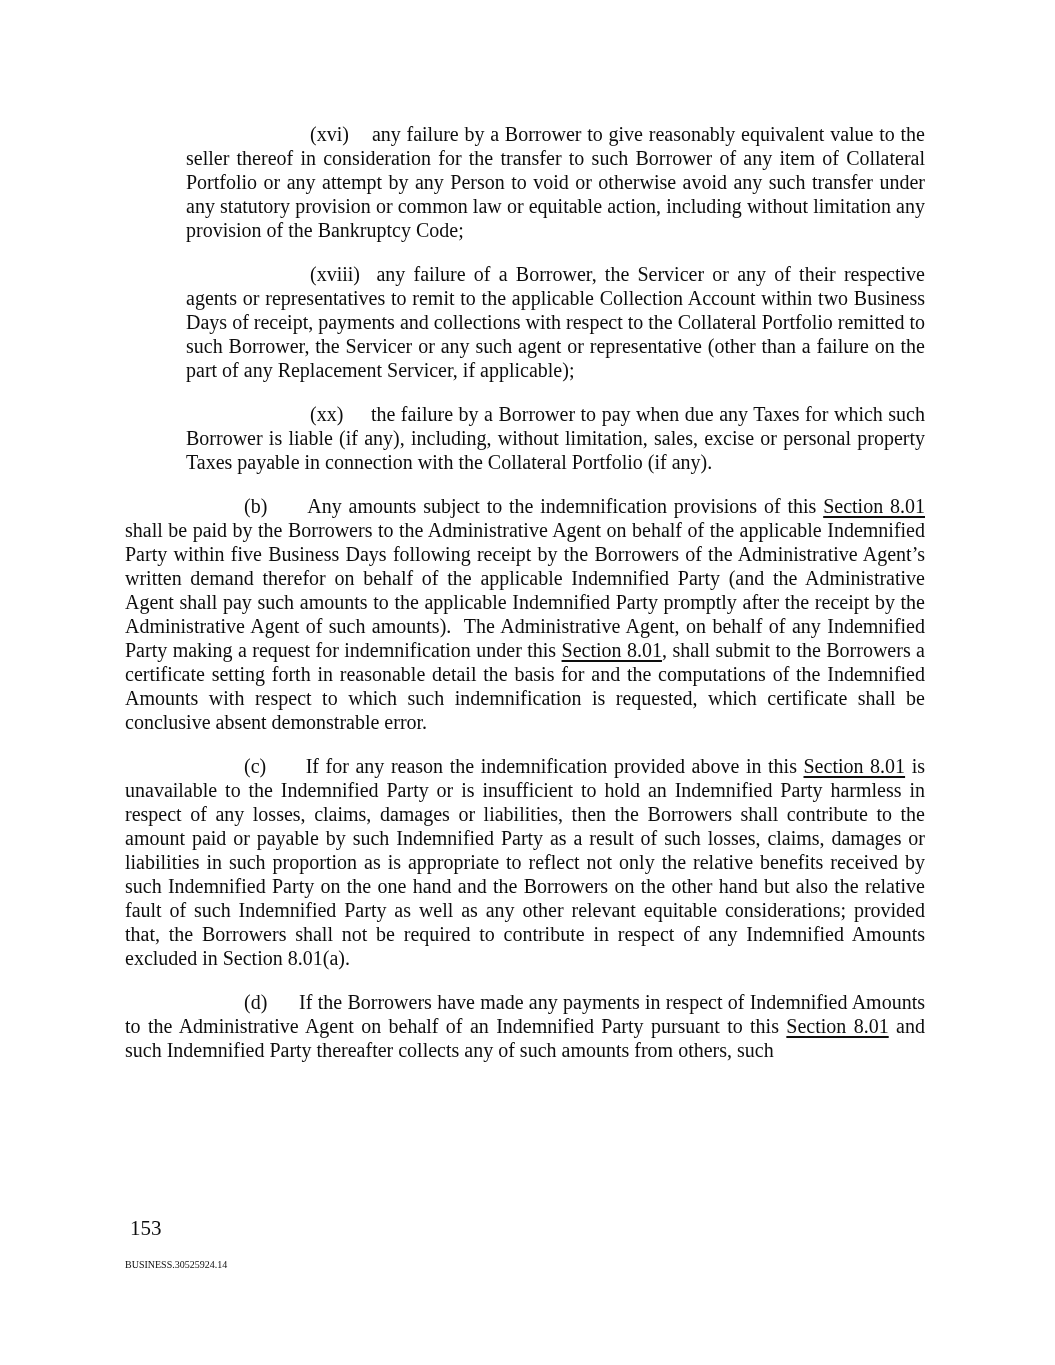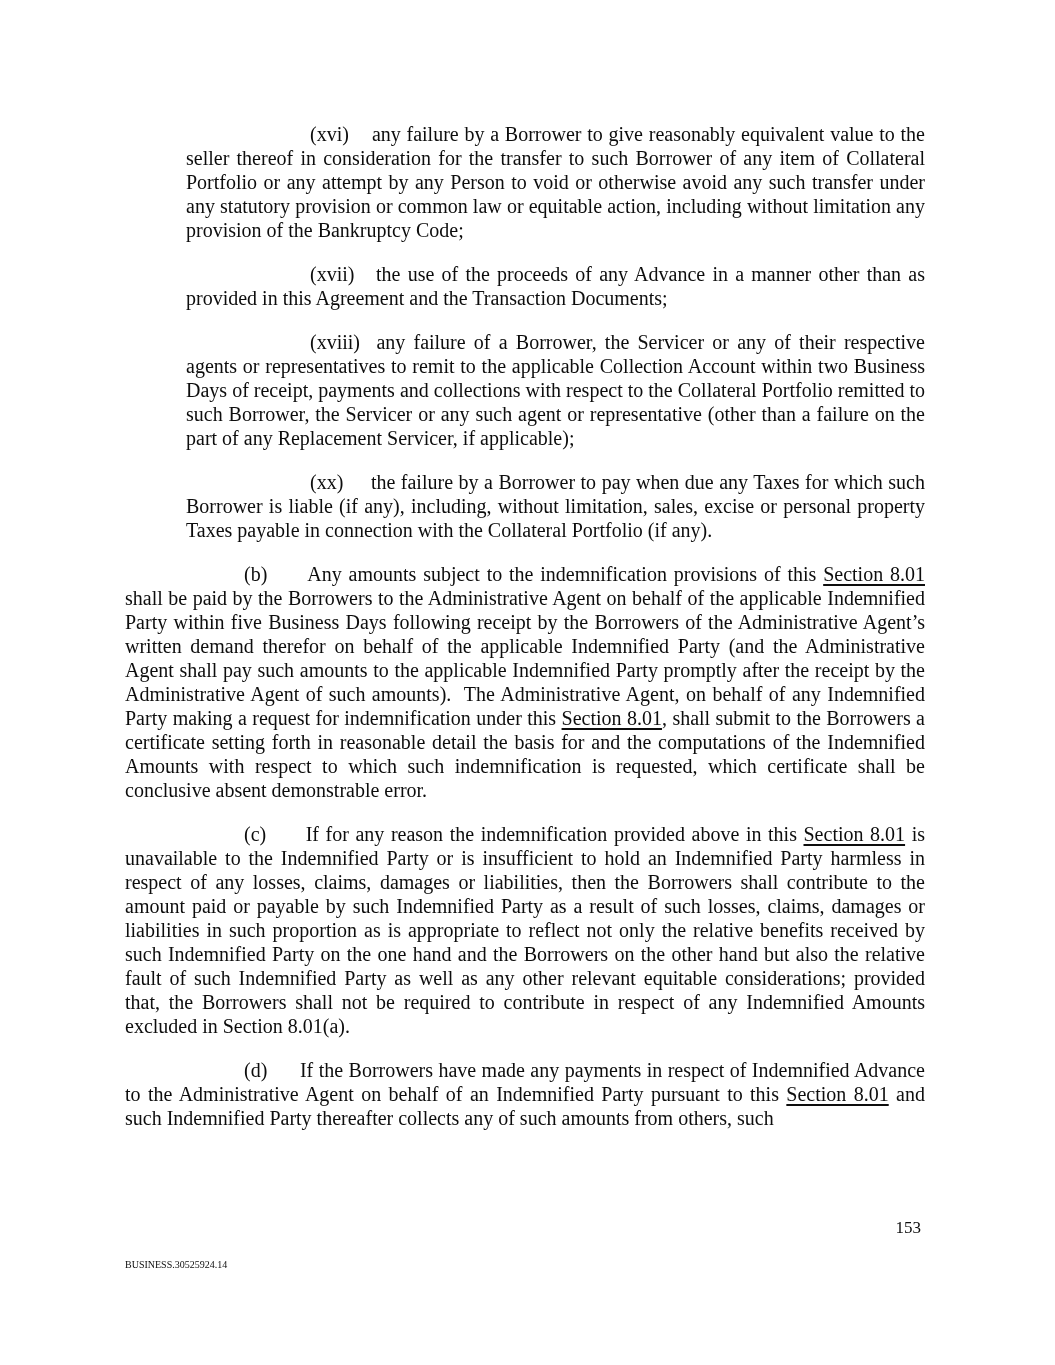--- a/index.html
+++ b/index.html
@@ -34,53 +34,52 @@
   }
   p.body-para {
     text-indent: 119px;
   }
   .u {
     text-decoration: underline;
     text-underline-offset: 3px;
   }
   .page-number {
     position: absolute;
-    left: 121px;
+    left: 130px;
     width: 800px;
     top: 1218px;
-    text-align: right;
-    font-size: 17px;
+    text-align: left;
+    font-size: 21px;
     line-height: 20px;
   }
   .doc-id {
     position: absolute;
     left: 125px;
     top: 1256px;
     font-size: 10px;
     line-height: 18px;
   }
 </style>
 </head>
 <body>
 
 <div class="page">
   <div class="content">
 
     <p class="clause"><span>(xvi)&nbsp;&nbsp;&nbsp; </span><span>any failure by a Borrower to give reasonably equivalent value to the seller thereof in consideration for the transfer to such Borrower of any item of Collateral Portfolio or any attempt by any Person to void or otherwise avoid any such transfer under any statutory provision or common law or equitable action, including without limitation any provision of the Bankruptcy Code;</span></p>
 
-    <p class="clause"><span>(xvii)&nbsp;&nbsp; </span><span>the use of the proceeds of any Advance in a manner other than as provided in this Agreement and the Transaction Documents;</span></p>
 
     <p class="clause"><span>(xviii)&nbsp; </span><span>any failure of a Borrower, the Servicer or any of their respective agents or representatives to remit to the applicable Collection Account within two Business Days of receipt, payments and collections with respect to the Collateral Portfolio remitted to such Borrower, the Servicer or any such agent or representative (other than a failure on the part of any Replacement Servicer, if applicable);</span></p>
 
 
     <p class="clause"><span>(xx)&nbsp;&nbsp;&nbsp;&nbsp; </span><span>the failure by a Borrower to pay when due any Taxes for which such Borrower is liable (if any), including, without limitation, sales, excise or personal property Taxes payable in connection with the Collateral Portfolio (if any).</span></p>
 
     <p class="body-para"><span>(b)&nbsp;&nbsp;&nbsp;&nbsp;&nbsp; </span><span>Any amounts subject to the indemnification provisions of this </span><span class="u">Section 8.01</span><span> shall be paid by the Borrowers to the Administrative Agent on behalf of the applicable Indemnified Party within five Business Days following receipt by the Borrowers of the Administrative Agent’s written demand therefor on behalf of the applicable Indemnified Party (and the Administrative Agent shall pay such amounts to the applicable Indemnified Party promptly after the receipt by the Administrative Agent of such amounts).&nbsp; The Administrative Agent, on behalf of any Indemnified Party making a request for indemnification under this </span><span class="u">Section 8.01</span><span>, shall submit to the Borrowers a certificate setting forth in reasonable detail the basis for and the computations of the Indemnified Amounts with respect to which such indemnification is requested, which certificate shall be conclusive absent demonstrable error.</span></p>
 
     <p class="body-para"><span>(c)&nbsp;&nbsp;&nbsp;&nbsp;&nbsp; </span><span>If for any reason the indemnification provided above in this </span><span class="u">Section 8.01</span><span> is unavailable to the Indemnified Party or is insufficient to hold an Indemnified Party harmless in respect of any losses, claims, damages or liabilities, then the Borrowers shall contribute to the amount paid or payable by such Indemnified Party as a result of such losses, claims, damages or liabilities in such proportion as is appropriate to reflect not only the relative benefits received by such Indemnified Party on the one hand and the Borrowers on the other hand but also the relative fault of such Indemnified Party as well as any other relevant equitable considerations; provided that, the Borrowers shall not be required to contribute in respect of any Indemnified Amounts excluded in Section 8.01(a).</span></p>
 
-    <p class="body-para"><span>(d)&nbsp;&nbsp;&nbsp;&nbsp;&nbsp; </span><span>If the Borrowers have made any payments in respect of Indemnified Advance to the Administrative Agent on behalf of an Indemnified Party pursuant to this </span><span class="u">Section 8.01</span><span> and such Indemnified Party thereafter collects any of such amounts from others, such</span></p>
+    <p class="body-para"><span>(d)&nbsp;&nbsp;&nbsp;&nbsp;&nbsp; </span><span>If the Borrowers have made any payments in respect of Indemnified Amounts to the Administrative Agent on behalf of an Indemnified Party pursuant to this </span><span class="u">Section 8.01</span><span> and such Indemnified Party thereafter collects any of such amounts from others, such</span></p>
 
   </div>
 
   <div class="page-number">153</div>
   <div class="doc-id">BUSINESS.30525924.14</div>
 </div>
 
 </body></html>

